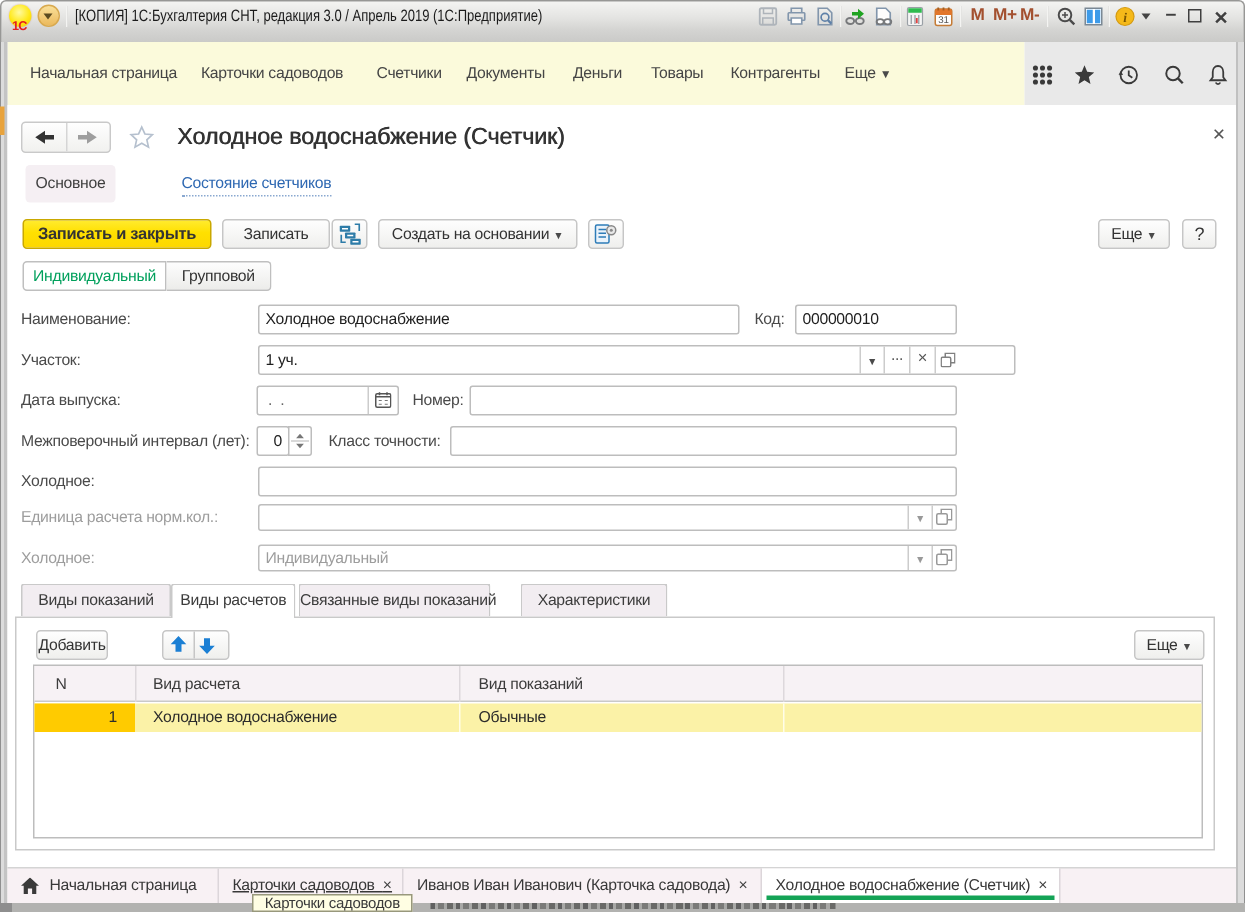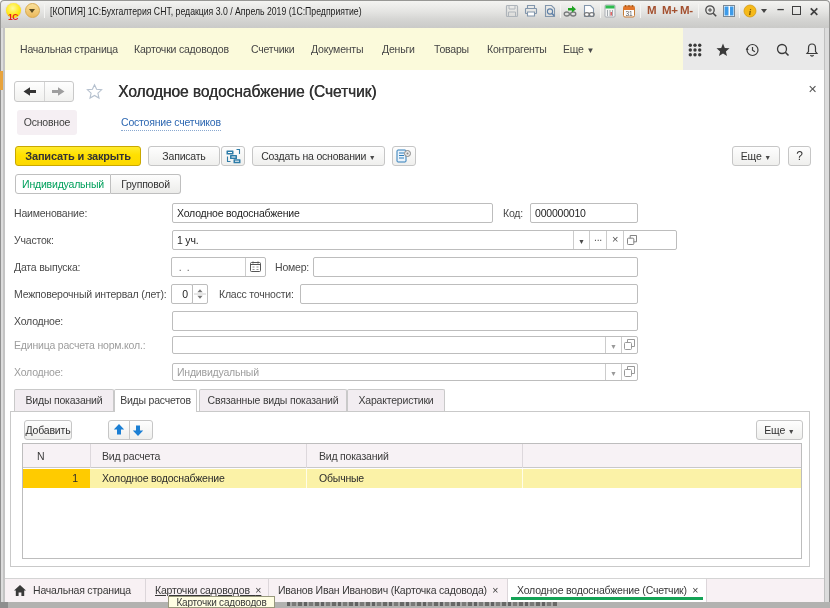--- a/index.html
+++ b/index.html
@@ -340,21 +340,21 @@
     <div class="iseg" style="left:448px;width:16px;height:16px;"><svg width="11" height="11" viewBox="0 0 11 11" style="margin-top:2px;">
         <g fill="none" stroke="#999" stroke-width="1">
           <rect x="0.5" y="3.5" width="7" height="7" rx="1"></rect>
           <path d="M3.5 3.5 v-3 h7 v7 h-3"></path>
         </g>
       </svg></div>
   </div>
 
   <div class="tab" style="left:14px;width:100px;">Виды показаний</div>
   <div class="tab tabact" style="left:114px;width:83px;">Виды расчетов</div>
-  <div class="tab" style="left:199px;width:148px;">Связанные виды показаний</div>
+  <div class="tab" style="left:199px;width:128px;">Связанные виды показаний</div>
   <div class="tab" style="left:347px;width:98px;">Характеристики</div>
 
   <div id="panel" class="abs">
     <div class="btn" style="left:13px;top:8px;width:48px;">Добавить</div>
     <div class="btn" style="left:97px;top:8px;width:45px;"></div>
     <svg class="abs" style="left:97px;top:8px;" width="45" height="20">
       <path d="M11 14.5 v-5 h-3.2 l5.2 -5.5 l5.2 5.5 h-3.2 v5 z" fill="#1B7FD4" transform="translate(-2,0)"></path>
       <path d="M30 5.5 v5 h-3.2 l5.2 5.5 l5.2 -5.5 h-3.2 v-5 z" fill="#1B7FD4" transform="translate(-2,0)"></path>
       <line x1="21.5" y1="1" x2="21.5" y2="19" stroke="#C6C6C6"></line>
     </svg>

